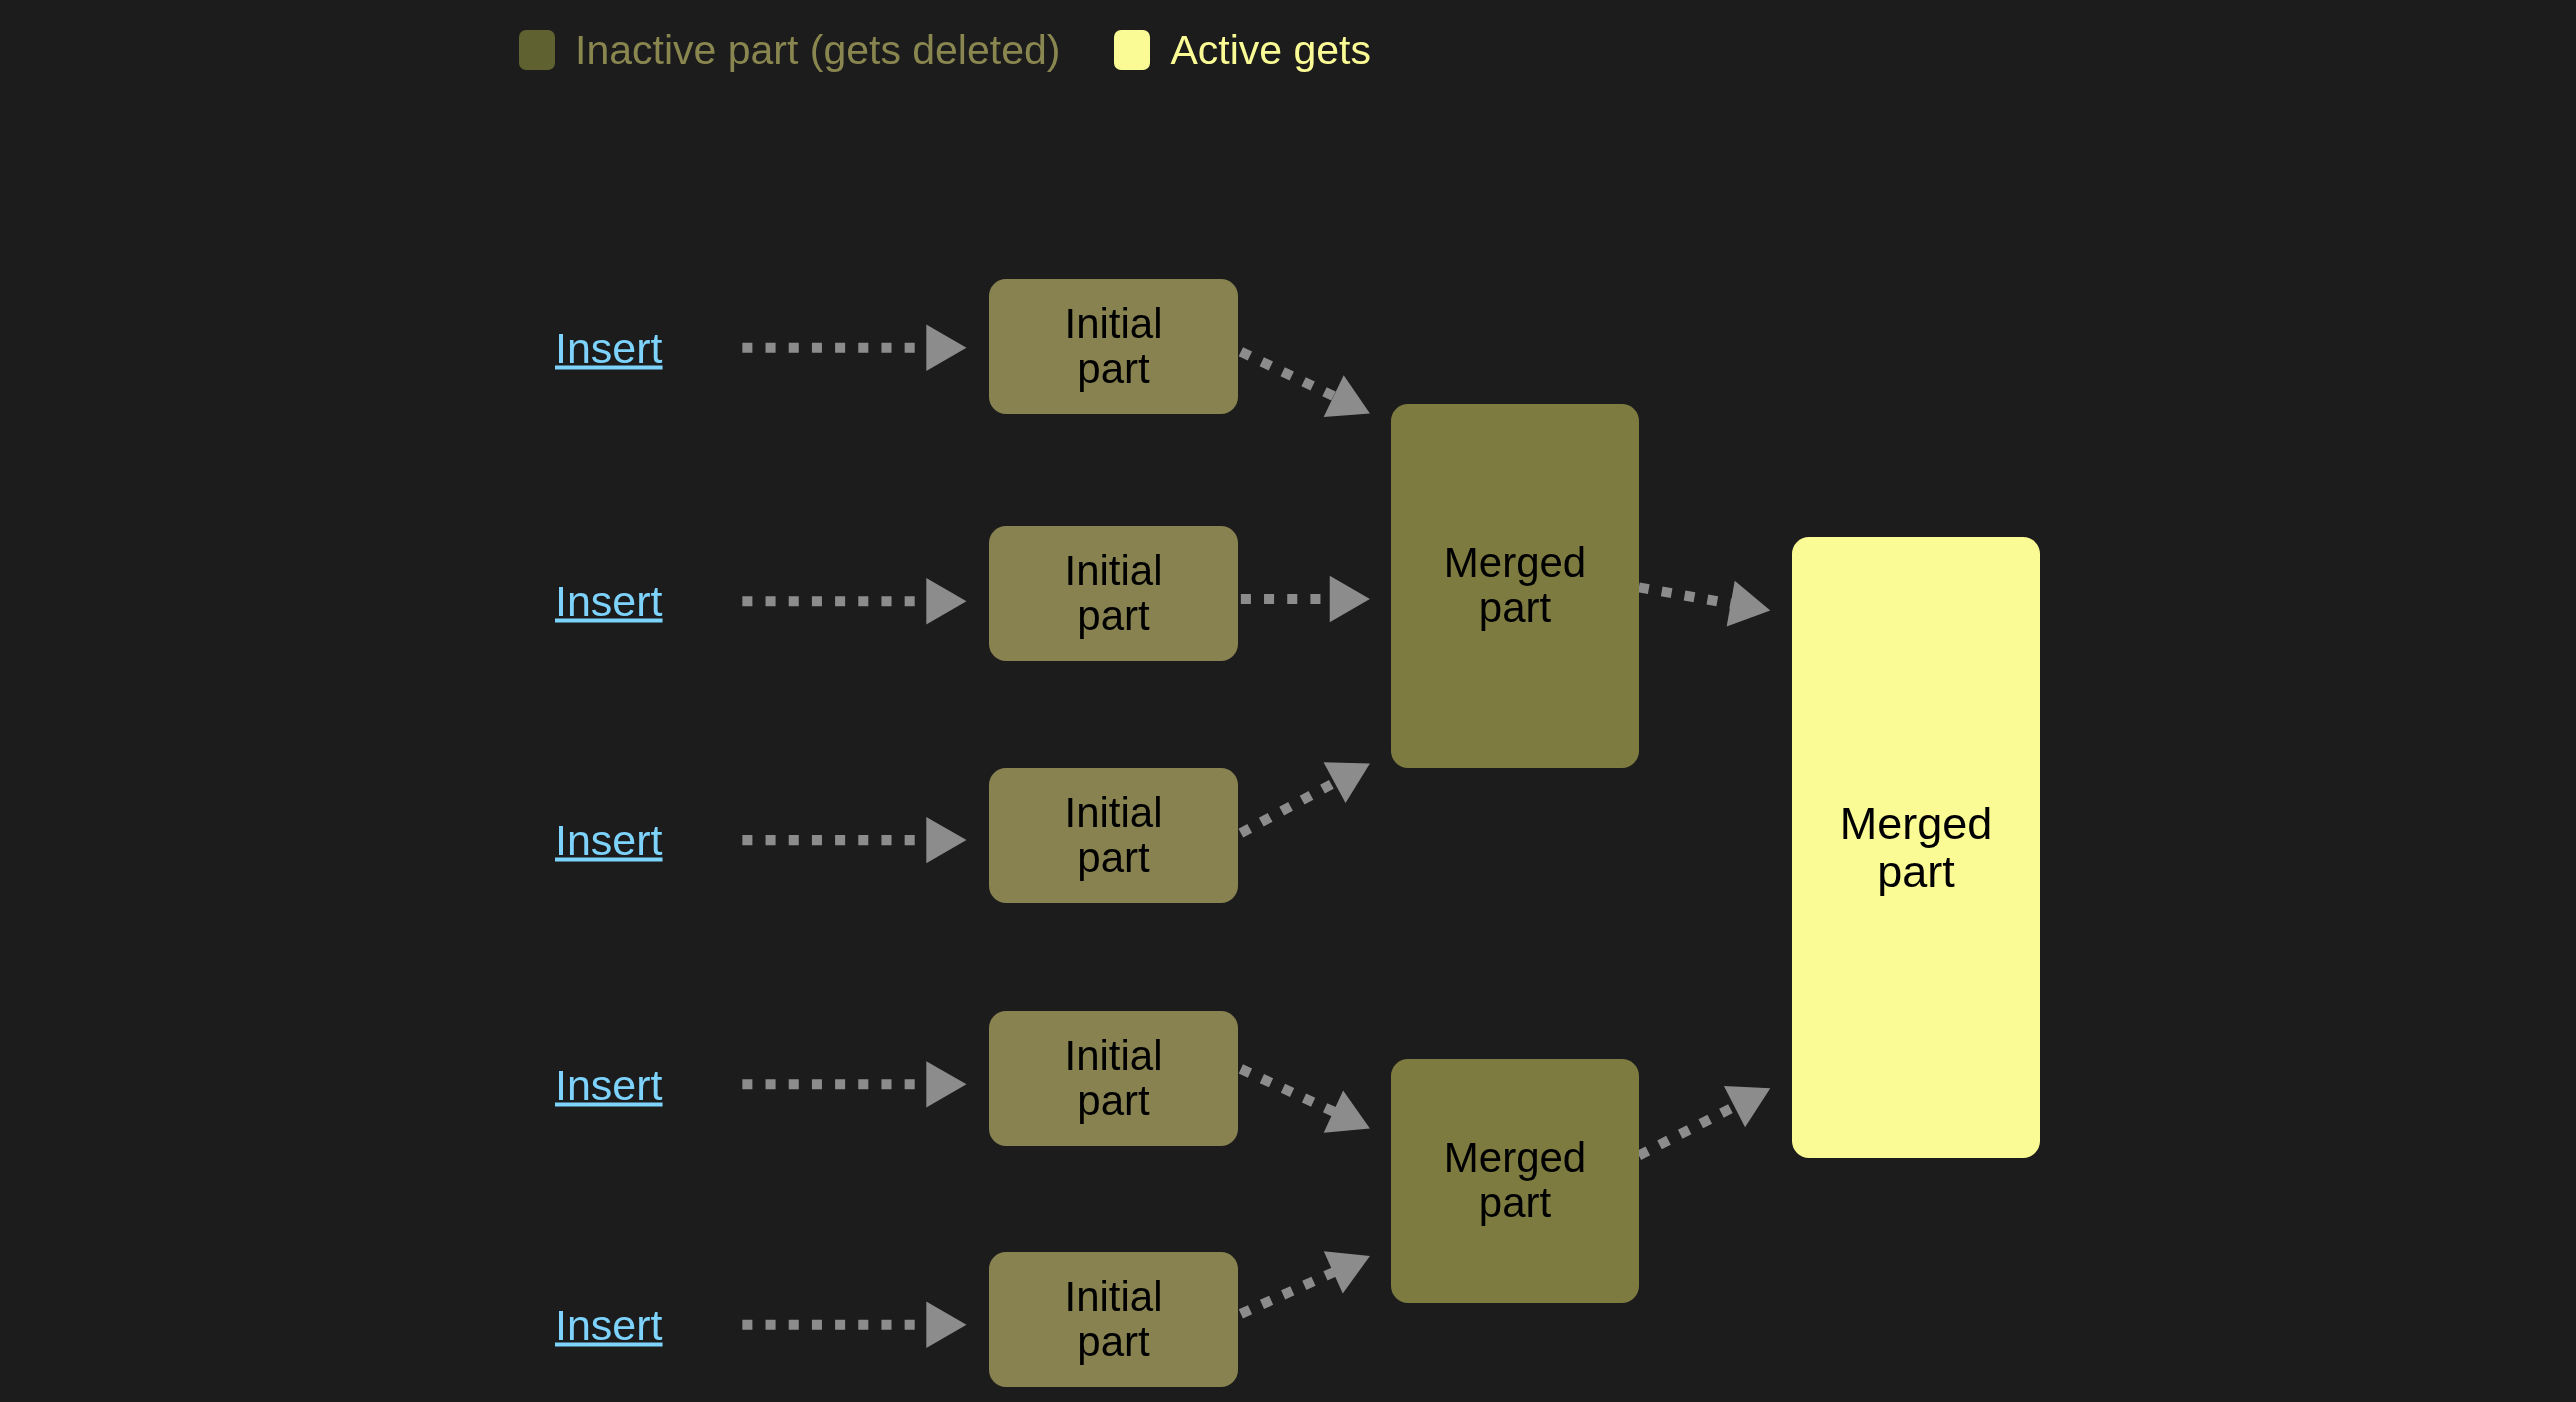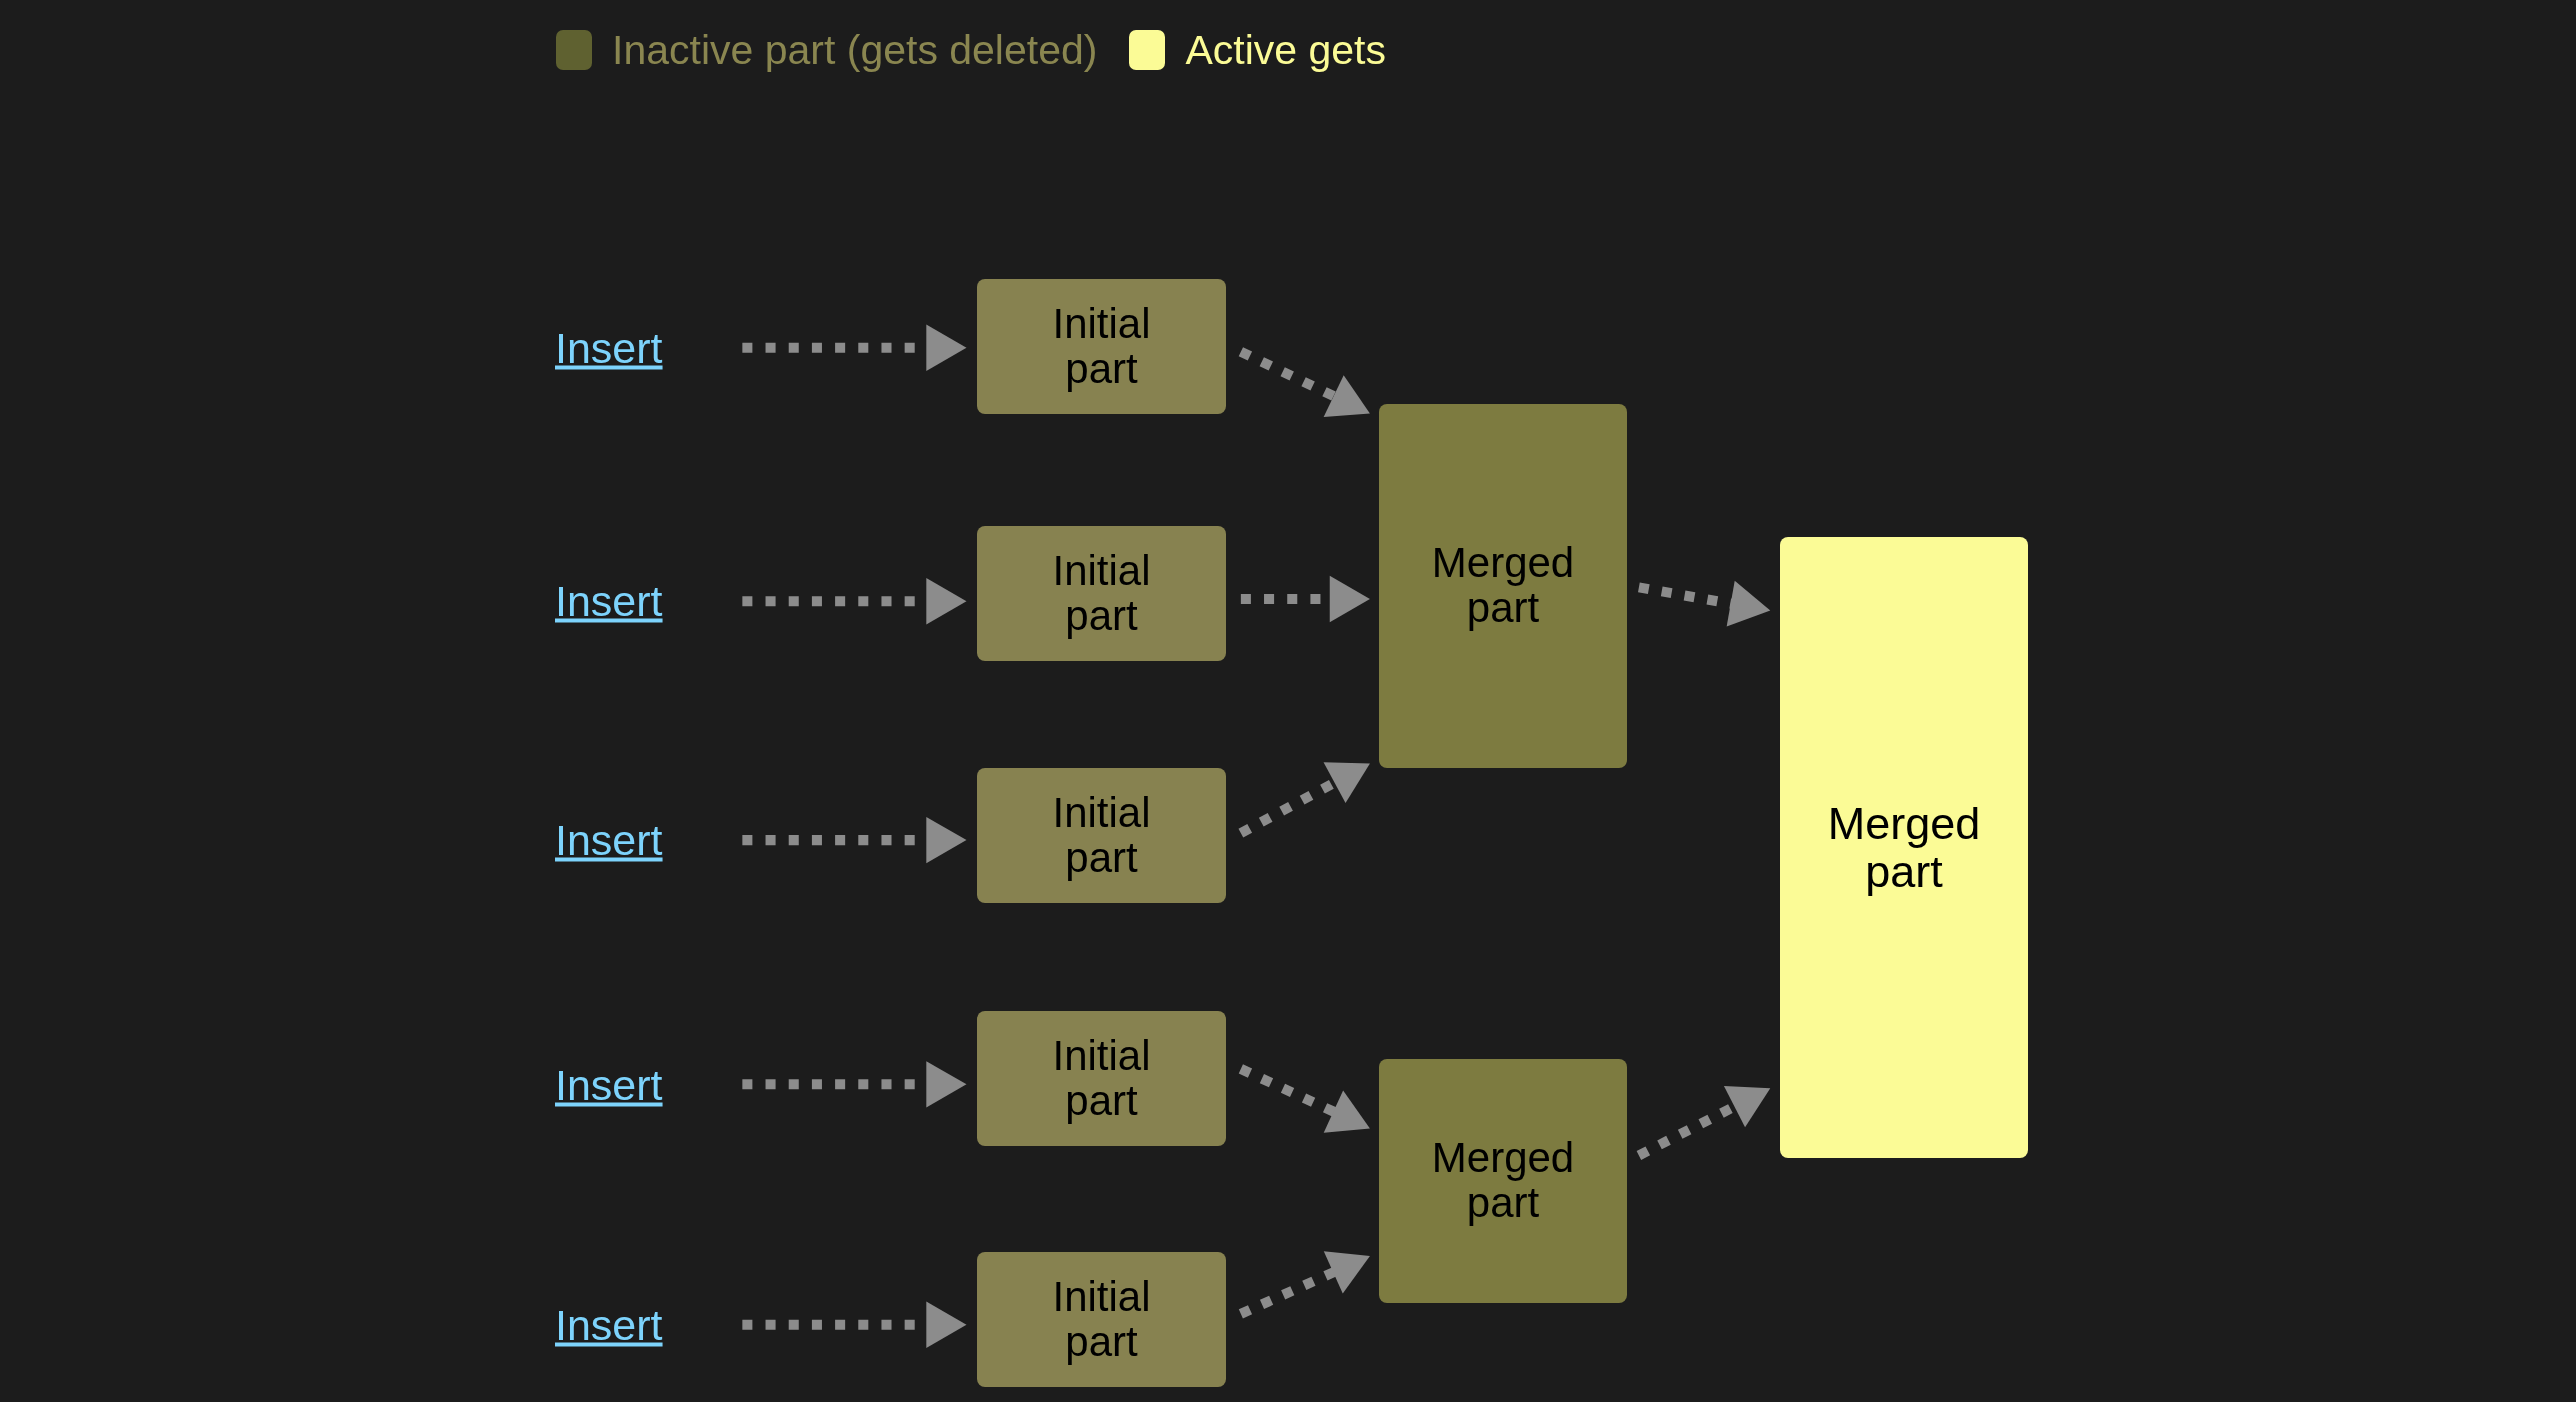--- a/index.html
+++ b/index.html
@@ -11,25 +11,25 @@
     width: 2576px;
     height: 1402px;
     font-family: "Liberation Sans", sans-serif;
     overflow: hidden;
     position: relative;
   }
 
   
   #legend {
     position: absolute;
-    left: 556px;
+    left: 519px;
     top: 23px;
     display: flex;
     align-items: center;
-    gap: 32px;
+    gap: 54px;
     height: 54px;
   }
   .legend-entry {
     display: flex;
     align-items: center;
     gap: 20px;
   }
   .legend-swatch {
     width: 36px;
     height: 40px;
@@ -62,24 +62,25 @@
   }
 
   
   .node {
     position: absolute;
     box-sizing: border-box;
     display: flex;
     align-items: center;
     justify-content: center;
     text-align: center;
-    border-radius: 8px;
+    border-radius: 17px;
     color: #000000;
     line-height: 1.06;
     white-space: pre-line;
+    margin-left: 12px;
   }
   .node.initial {
     background: #878250;
     font-size: 42px;
     width: 249px;
     height: 135px;
   }
   .node.merged {
     background: #7d7b40;
     font-size: 42px;

